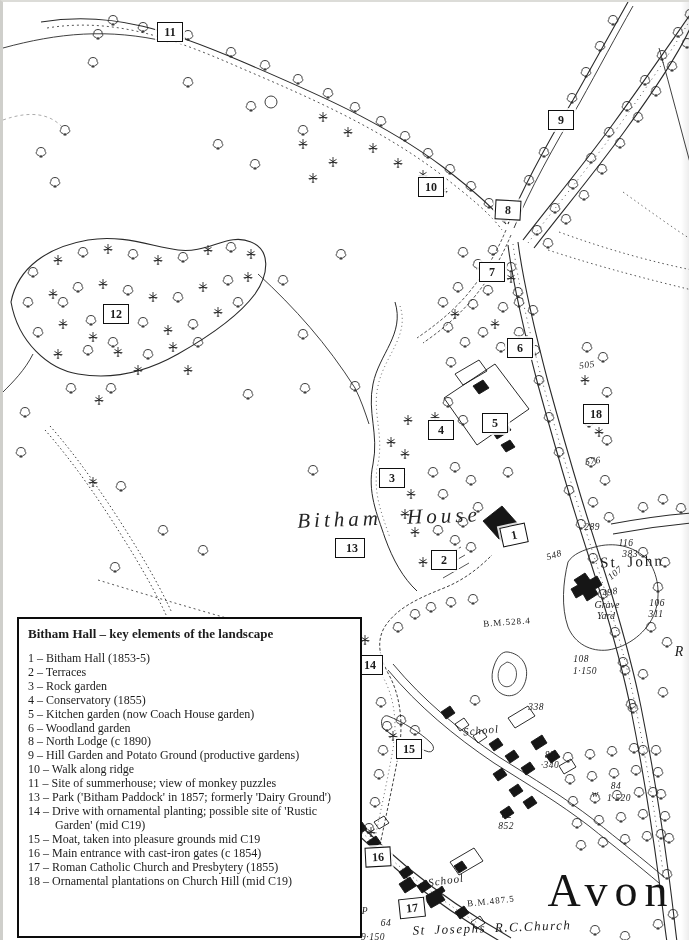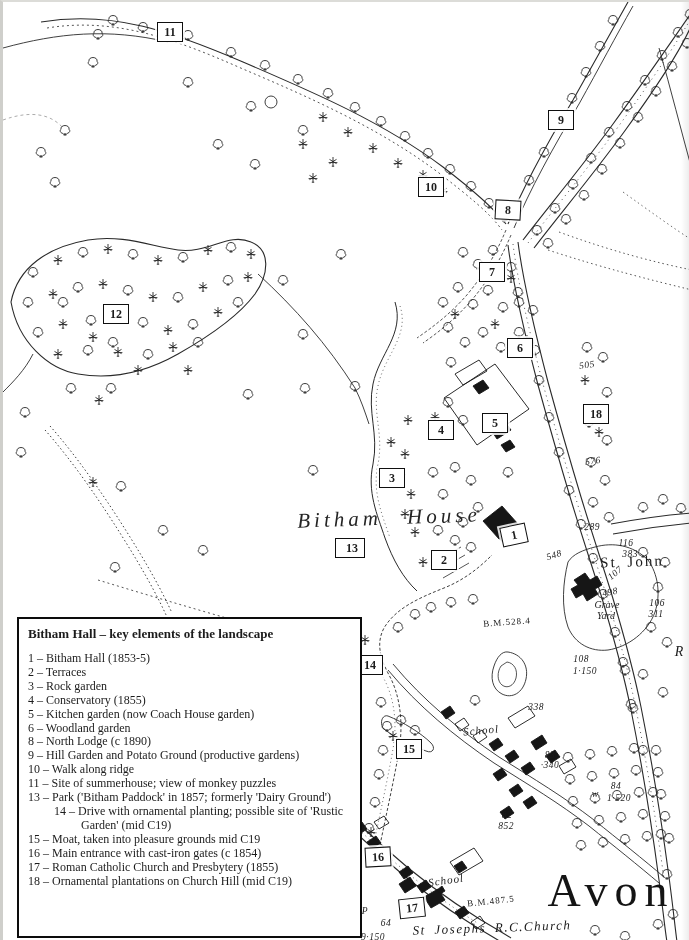--- a/index.html
+++ b/index.html
@@ -24,21 +24,21 @@
   
   .marker{position:absolute;min-width:20px;height:18px;padding:0 2px;background:#fff;
           border:1.7px solid #0f0f0f;display:flex;align-items:center;justify-content:center;
           font-weight:bold;font-size:12px;z-index:30;
           box-shadow:0 0 0 2px rgba(255,255,255,.85);}
   
   .legend{position:absolute;left:14px;top:615px;width:345px;height:321px;background:#fff;
           border:2px solid #0c0c0c;box-sizing:border-box;padding:7px 8px 4px 9px;z-index:40;}
   .legend-title{font-weight:bold;font-size:13px;margin:0 0 10px 0;}
   .legend-item{font-size:12px;line-height:13.9px;}
-  .legend-item.hang{padding-left:27px;text-indent:-27px;margin-left:26px;}
+  .legend-item.hang{padding-left:27px;text-indent:-27px;}
 </style>
 </head>
 <body>
 
 <div class="page">
   <div class="edge-shade"></div>
 
   <svg class="mapart" width="689" height="940" viewBox="0 0 689 940">
     <defs>
       <g id="t-d" stroke="#262626" stroke-width="0.9" fill="none">

